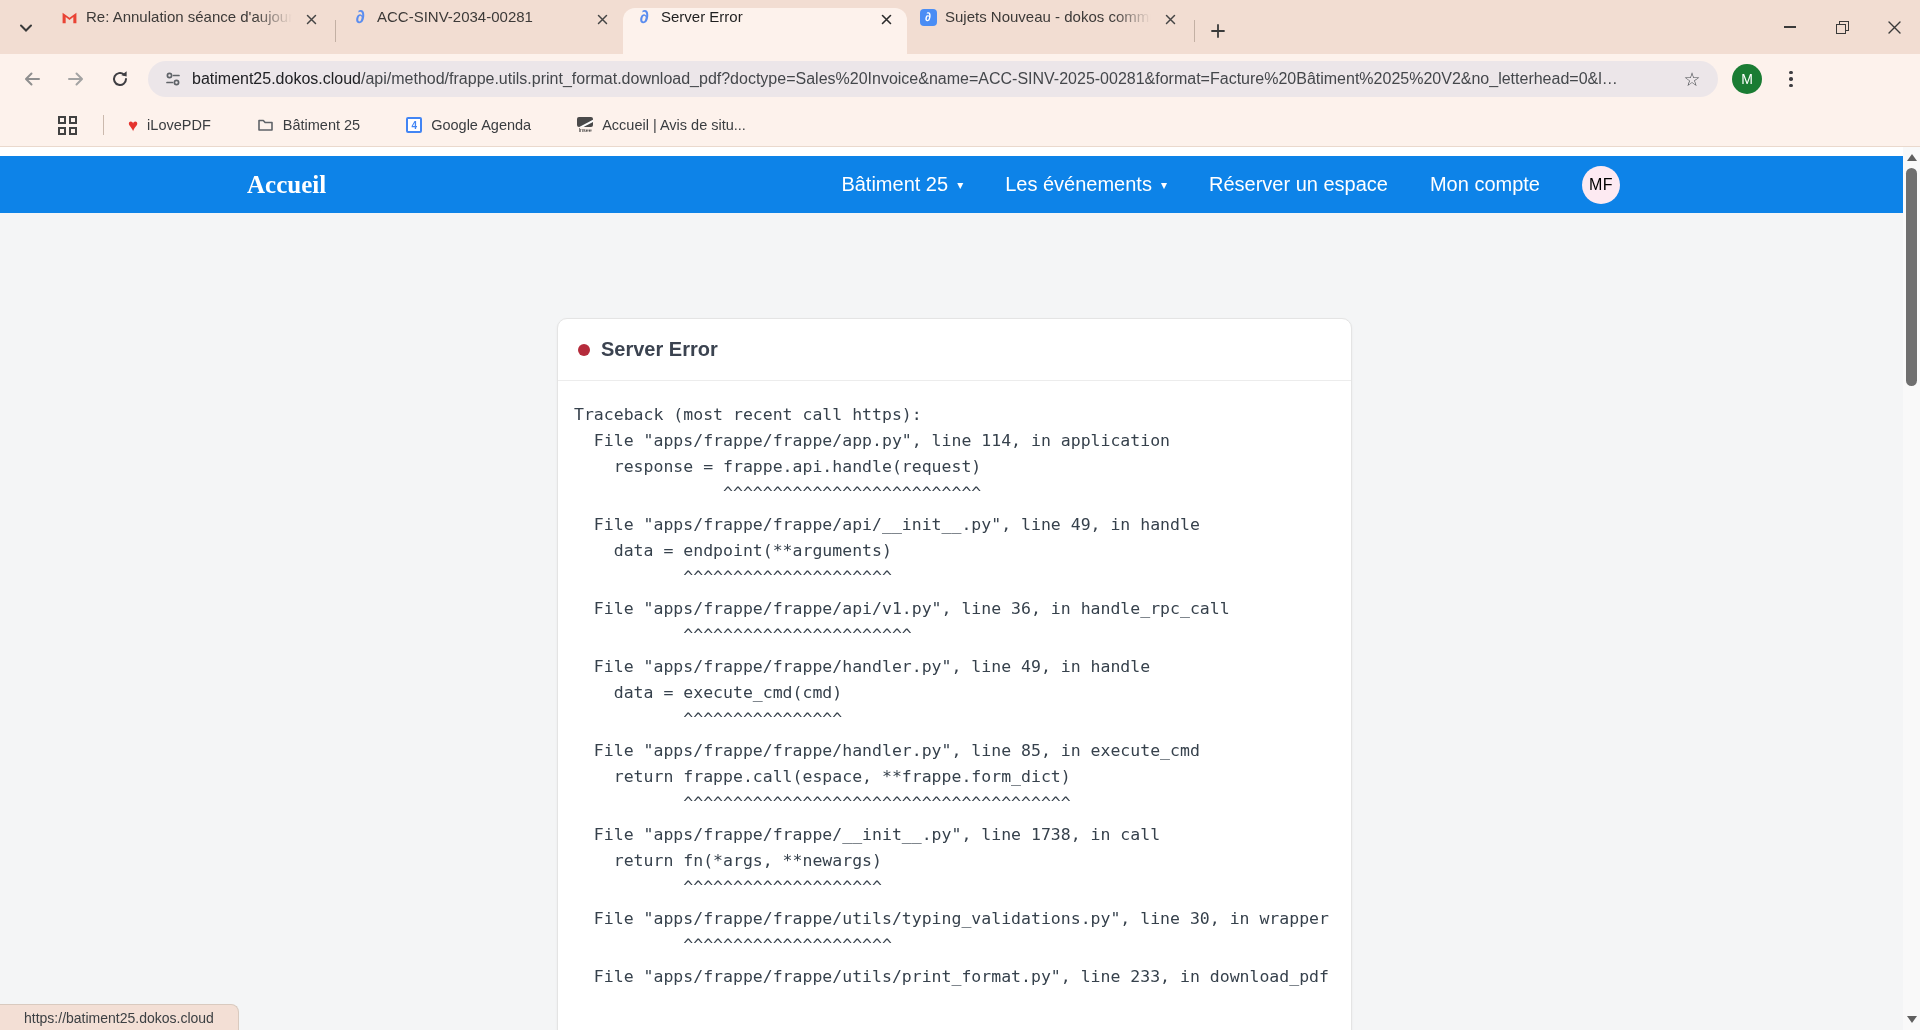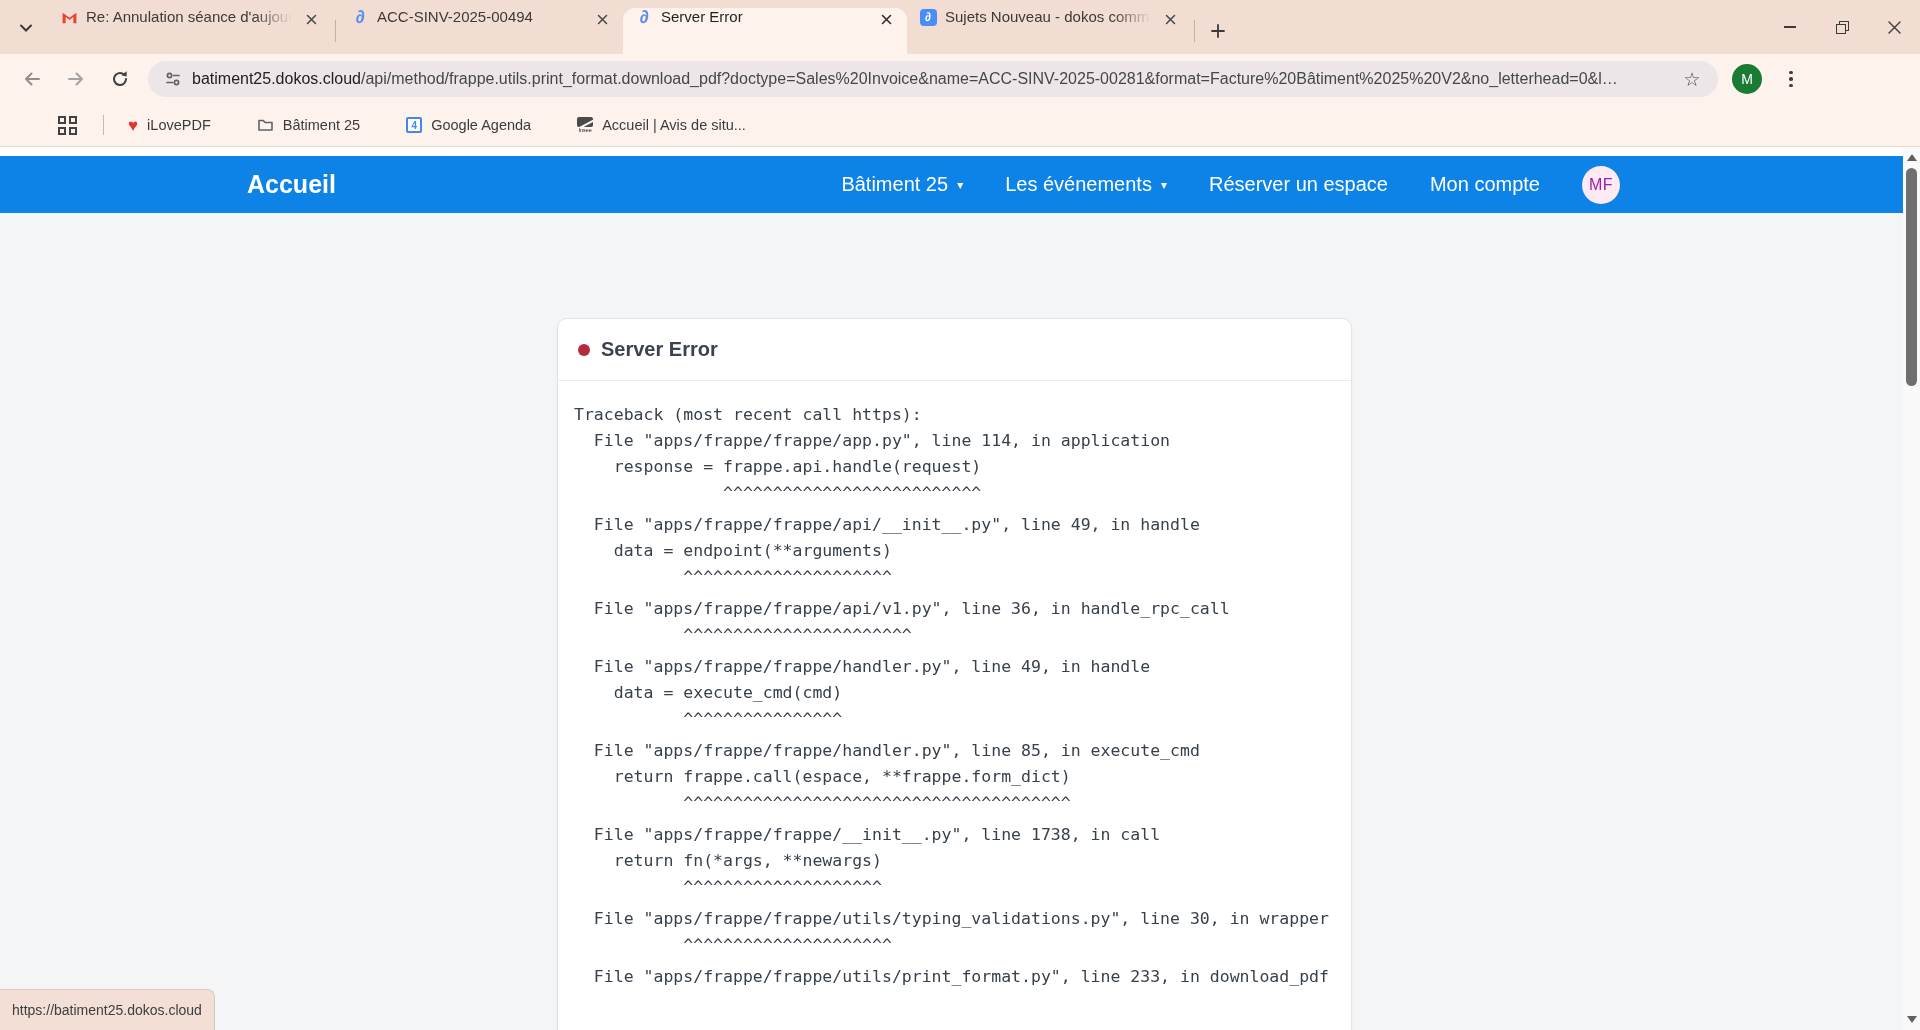--- a/index.html
+++ b/index.html
@@ -62,41 +62,41 @@
               align-items:center; justify-content:center; font-size:10px; font-weight:700; color:#4285f4; border-radius:2px; }
   .insee-icon { width:16px; height:16px; display:flex; flex-direction:column; align-items:center; }
   .insee-top { width:16px; height:10px; background:#4a4a4a; border-radius:2px; position:relative; overflow:hidden; }
   .insee-top::after { content:""; position:absolute; left:1px; top:6px; width:18px; height:2px; background:#fff; transform:rotate(-28deg); }
   .insee-label { font-size:5.5px; color:#222; line-height:6px; }
 
   
   .page-gap { position:absolute; left:0; top:147px; width:1920px; height:9px; background:#ffffff; }
   .site-navbar { position:absolute; left:0; top:156px; width:1920px; height:57px; background:#0d83e8; }
   .brand { position:absolute; left:247px; top:0; height:57px; display:flex; align-items:center;
-           color:#fff; font-size:25px; font-weight:600; }
+           color:#fff; font-size:25px; font-weight:600;font-family:Liberation Serif, serif; }
   .nav-items { position:absolute; right:300px; top:0; height:57px; display:flex; align-items:center; gap:42px; }
   .nav-link { color:#fff; font-size:20px; display:flex; align-items:center; gap:9px; white-space:nowrap; }
   .nav-caret { font-size:12px; line-height:1; }
-  .nav-avatar { width:38px; height:38px; border-radius:50%; background:#fdeaf2; color:#a21caf;
+  .nav-avatar { width:38px; height:38px; border-radius:50%; background:#fdeaf2; color:#000000;
                 font-size:16px; display:flex; align-items:center; justify-content:center; letter-spacing:.5px; }
 
   .content { position:absolute; left:0; top:213px; width:1920px; height:817px; background:#f4f5f6; }
   .error-card { position:absolute; left:557px; top:105px; width:795px; height:780px; background:#fff;
                 border:1px solid #e4e4e4; border-radius:10px; box-shadow:0 1px 3px rgba(0,0,0,.05); overflow:hidden; }
   .card-header { height:62px; display:flex; align-items:center; gap:11px; padding:0 20px; border-bottom:1px solid #ececec; }
   .error-dot { width:12px; height:12px; border-radius:50%; background:#b52b3b; flex:none; }
   .card-title { font-size:20px; font-weight:700; color:#3b4350; }
   .traceback { padding:21px 16px; font-family:"DejaVu Sans Mono", monospace; font-size:16.5px;
                line-height:26px; color:#36414c; }
   .tb-line { white-space:pre; }
   .tb-frame { margin-bottom:6px; }
 
-  .status-bubble { position:absolute; left:0; bottom:0; height:41px; background:#f3dfd5;
+  .status-bubble { position:absolute; left:0; bottom:0; height:26px; background:#f3dfd5;
                    border:1px solid #d9cabf; border-left:none; border-bottom:none; border-radius:0 8px 0 0;
-                   padding:0 12px; display:flex; align-items:center; font-size:14px; color:#3c4043; z-index:30; }
+                   padding:0 24px; display:flex; align-items:center; font-size:14px; color:#3c4043; z-index:30; }
 
   
   .scrollbar { position:absolute; right:0; top:147px; width:17px; height:883px; background:#f9f9f9; z-index:20; }
   .scroll-arrow-up, .scroll-arrow-down { position:absolute; left:3.5px; width:0; height:0;
       border-left:5px solid transparent; border-right:5px solid transparent; }
   .scroll-arrow-up { top:7px; border-bottom:7px solid #5f5f5f; }
   .scroll-arrow-down { bottom:7px; border-top:7px solid #5f5f5f; }
   .scroll-thumb { position:absolute; left:3px; top:21px; width:11px; height:218px; background:#6f6f6f; border-radius:6px; }
 
   svg { display:block; }
@@ -127,21 +127,21 @@
             </svg>
         </span>
       </div>
 
       <span class="tab-divider"></span>
 
       <div class="tab">
         <span class="favicon">
           <span class="dokos-glyph">∂</span>
         </span>
-        <span class="tab-title">ACC-SINV-2025-00494</span>
+        <span class="tab-title">ACC-SINV-2034-00281</span>
         <span class="tab-close">
           <svg width="11" height="11" viewBox="0 0 11 11">
               <path d="M1.5 1.5 L9.5 9.5 M9.5 1.5 L1.5 9.5" stroke="#454545" stroke-width="1.5" stroke-linecap="round"></path>
             </svg>
         </span>
       </div>
 
       <div class="tab active">
         <span class="favicon">
           <span class="dokos-glyph">∂</span>

